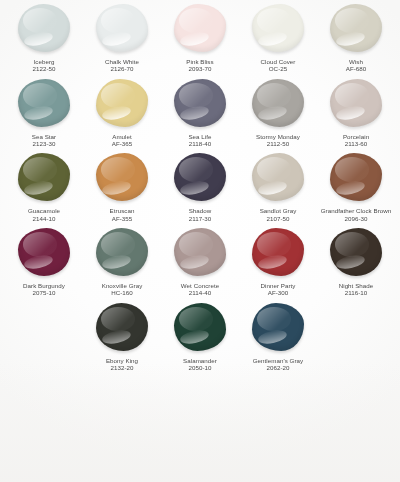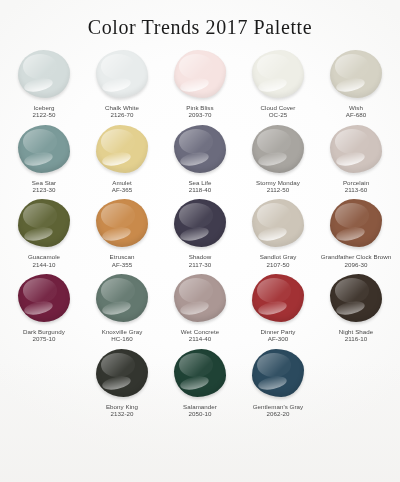--- a/index.html
+++ b/index.html
@@ -140,21 +140,20 @@
     font-size: 6.2px;
     color: #4a4a4a;
     letter-spacing: 0.05px;
   }
 </style>
 </head>
 <body>
 
 <div id="poster">
 
-  <h1 id="title">Color Trends 2017 Palette</h1>
 
   <div id="grid">
       <div class="row">
         <div class="swatch-cell">
           <div class="blob-wrap">
             <div class="blob  pale" style="background: rgb(211, 220, 219);"></div>
           </div>
           <div class="label">
             <span class="name">Iceberg</span>
             <span class="code">2122-50</span>

